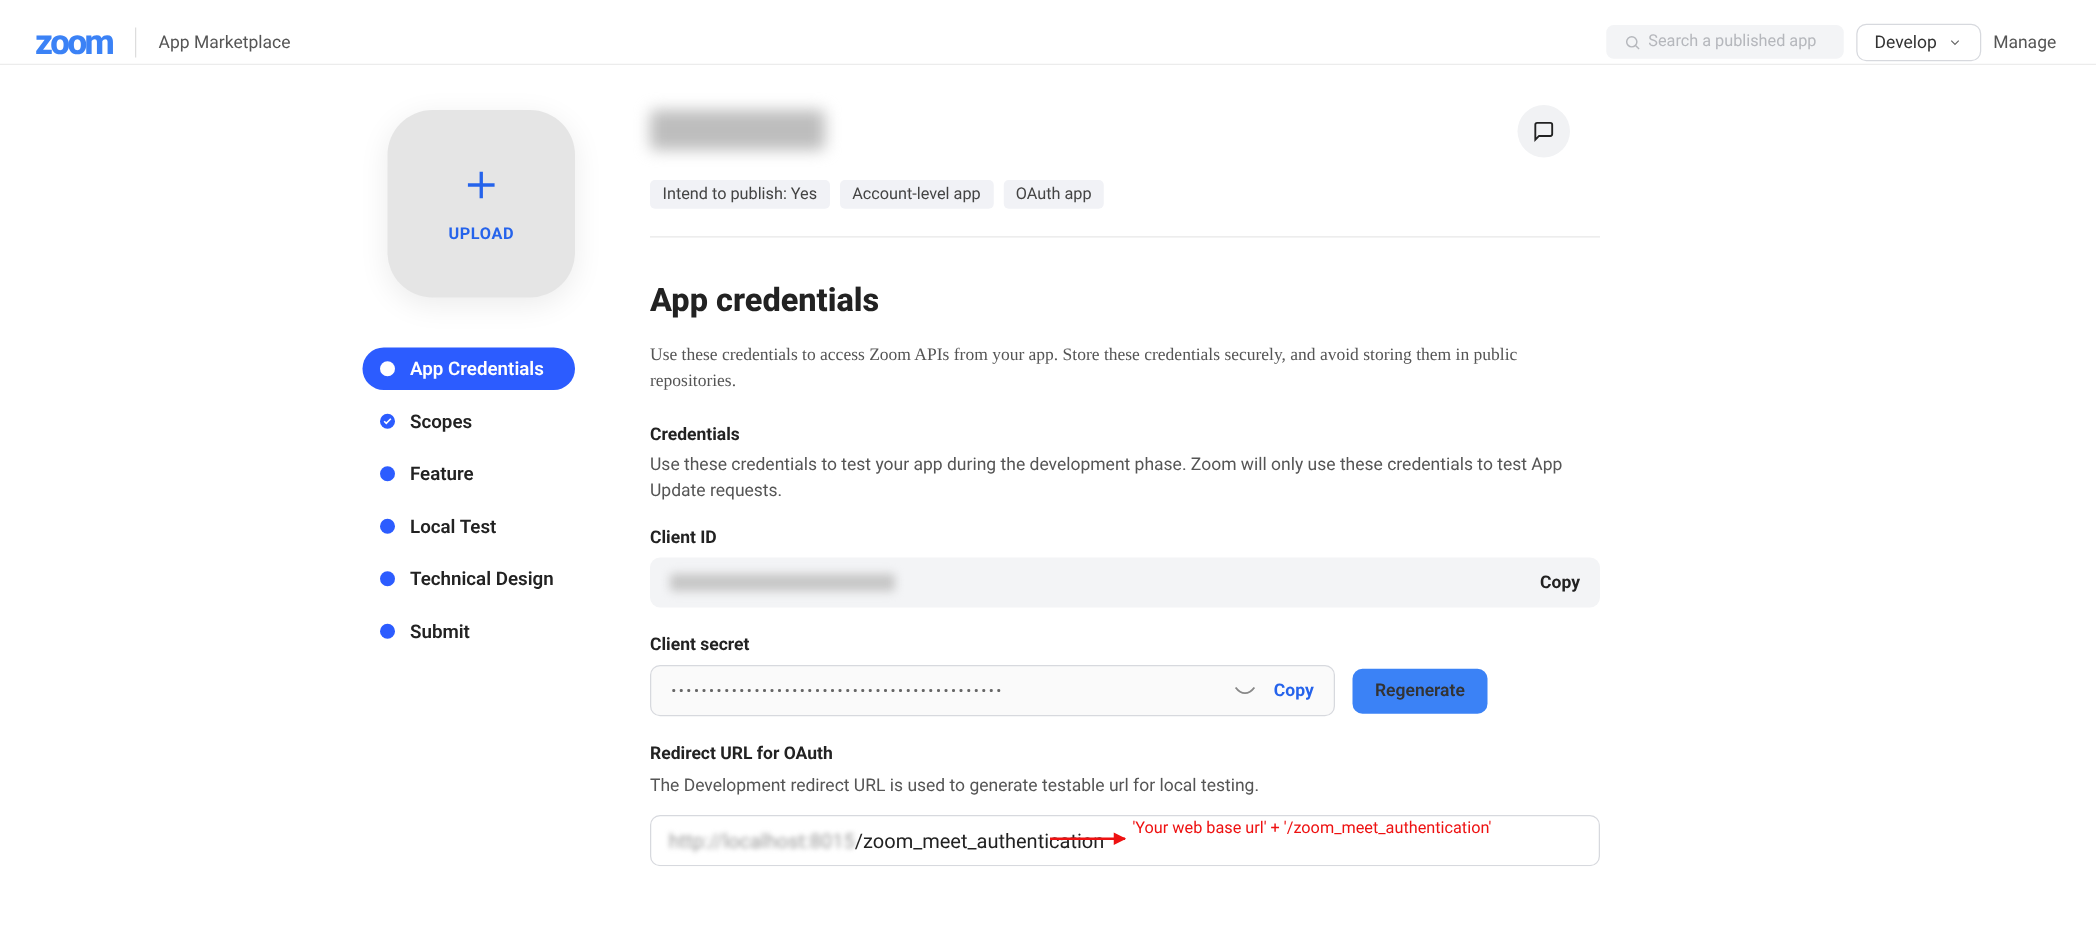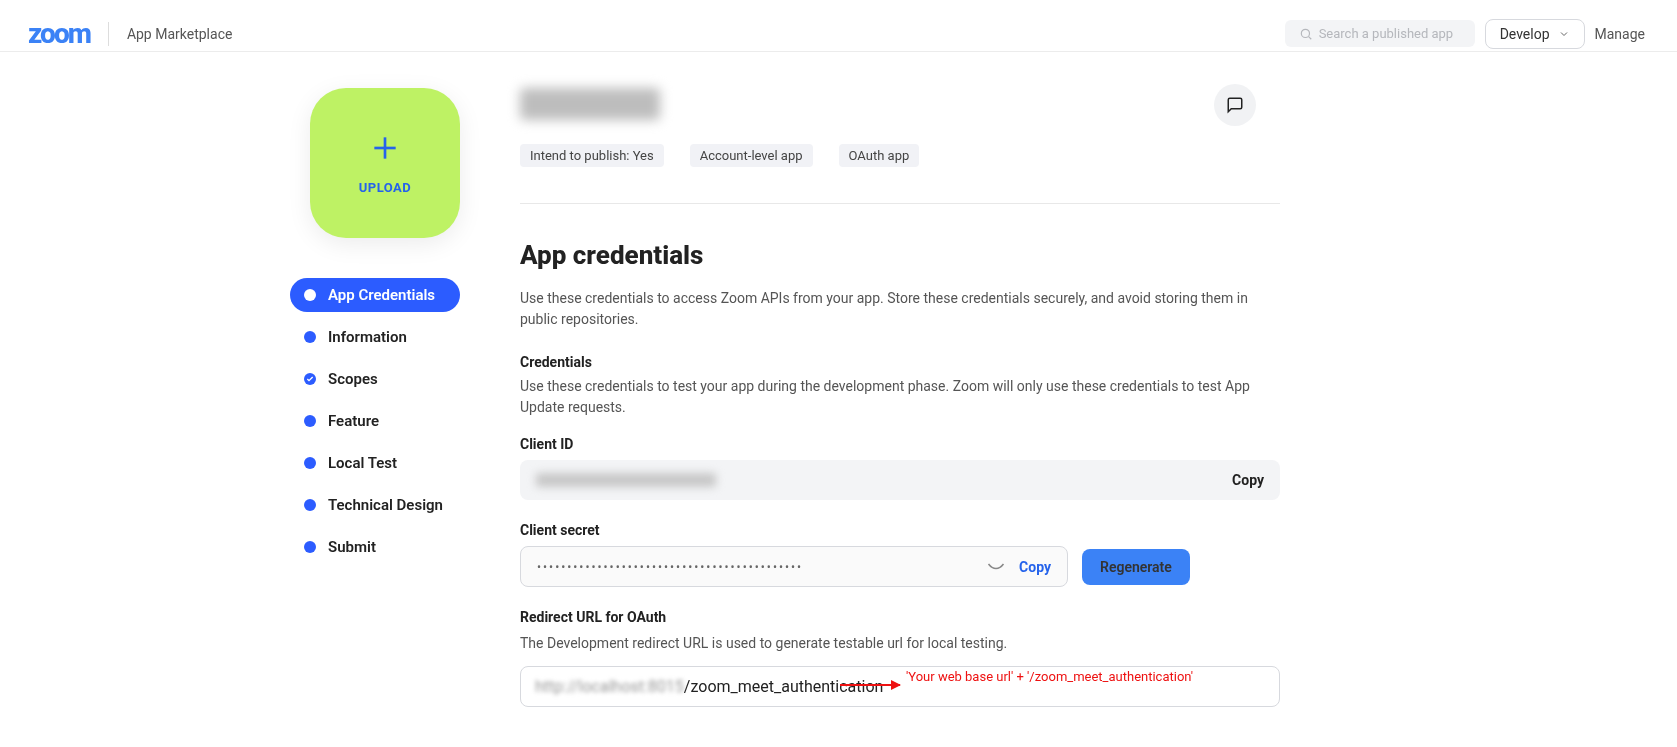--- a/index.html
+++ b/index.html
@@ -10,37 +10,37 @@
 .brand-sub { color: #555; font-size: 14px; }
 .top-right { margin-left: auto; display: flex; align-items: center; gap: 10px; }
 .search-box { display: flex; align-items: center; background: #f3f4f6; border-radius: 6px; padding: 6px 14px; width: 190px; color: #b5b7bc; }
 .search-box svg { margin-right: 6px; }
 .search-box input { border: none; background: transparent; outline: none; font-size: 13px; color: #333; width: 140px; }
 .search-box input::placeholder { color: #b5b7bc; }
 .develop-btn { display: flex; align-items: center; gap: 8px; border: 1px solid #d7d9de; border-radius: 8px; padding: 6px 14px; font-size: 14px; color: #333; background: #fff; cursor: pointer; }
 .manage-link { font-size: 14px; color: #555; cursor: pointer; }
 .page { display: flex; padding-top: 36px; }
 .left-col { width: 520px; display: flex; flex-direction: column; align-items: flex-end; padding-right: 60px; }
-.upload-card { width: 150px; height: 150px; border-radius: 36px; background: #bef264; box-shadow: 0 6px 24px rgba(0,0,0,0.08); display: flex; flex-direction: column; align-items: center; justify-content: center; gap: 16px; margin-bottom: 40px; cursor: pointer; }
+.upload-card { width: 150px; height: 150px; border-radius: 36px; background: #e5e5e5; box-shadow: 0 6px 24px rgba(0,0,0,0.08); display: flex; flex-direction: column; align-items: center; justify-content: center; gap: 16px; margin-bottom: 40px; cursor: pointer; }
 .upload-card .plus { color: #2563eb; }
 .upload-card .label { color: #2563eb; font-weight: 700; font-size: 13px; letter-spacing: 0.5px; }
 .sidenav { width: 170px; display: flex; flex-direction: column; gap: 8px; }
 .nav-item { display: flex; align-items: center; gap: 12px; padding: 8px 14px; border-radius: 18px; font-size: 15px; font-weight: 600; color: #222; cursor: pointer; }
 .nav-item.active { background: #2c5cff; color: #fff; }
 .dot { width: 12px; height: 12px; border-radius: 50%; background: #2c5cff; flex-shrink: 0; }
 .nav-item.active .dot { background: #fff; }
 .dot.check { display: flex; align-items: center; justify-content: center; }
 .right-col { width: 760px; position: relative; }
 .comment-btn { position: absolute; right: 24px; top: -4px; width: 42px; height: 42px; border-radius: 50%; background: #f1f2f4; display: flex; align-items: center; justify-content: center; cursor: pointer; }
 .app-name-blur { width: 140px; height: 32px; background: #bdbdbd; filter: blur(6px); border-radius: 4px; margin-bottom: 24px; }
-.badges { display: flex; gap: 26px; margin-bottom: 36px; }
+.badges { display: flex; gap: 8px; margin-bottom: 22px; }
 .badge { background: #f1f2f6; color: #444; font-size: 13px; padding: 4px 10px; border-radius: 4px; }
 .hr { border-top: 1px solid #e8e8e8; margin-bottom: 36px; }
 h2.section { font-size: 26px; font-weight: 800; margin-bottom: 18px; }
-p.desc { font-size: 14px; color: #555; line-height: 1.5; margin-bottom: 24px; }
+p.desc { font-size: 14px; color: #555; line-height: 1.5; margin-bottom: 24px; font-family: Liberation Serif, serif; }
 .sub-h { font-size: 14px; font-weight: 700; margin-bottom: 6px; }
 .sub-d { font-size: 14px; color: #555; line-height: 1.5; margin-bottom: 18px; }
 .field-label { font-size: 14px; font-weight: 700; margin-bottom: 8px; }
 .field-row { display: flex; align-items: center; gap: 14px; margin-bottom: 22px; }
 .field-box { background: #f3f4f6; border-radius: 8px; padding: 10px 16px; display: flex; align-items: center; justify-content: space-between; flex: 1; min-height: 40px; }
 .field-box.bordered { border: 1px solid #d7d9de; background: #fafafa; }
 .blur-text { width: 180px; height: 14px; background: #c7c7c7; filter: blur(4px); border-radius: 3px; }
 .copy-btn { font-weight: 700; font-size: 14px; cursor: pointer; }
 .copy-btn.blue { color: #2563eb; }
 .regen-btn { background: #3b82f6; border: none; border-radius: 8px; padding: 10px 18px; font-size: 14px; font-weight: 600; color: #333; cursor: pointer; }
@@ -81,24 +81,20 @@
       <svg class="plus" width="32" height="32" viewBox="0 0 24 24" fill="none" stroke="#2563eb" stroke-width="2">
           <line x1="12" y1="4" x2="12" y2="20"></line>
           <line x1="4" y1="12" x2="20" y2="12"></line>
         </svg>
       <span class="label">UPLOAD</span>
     </div>
     <div class="sidenav">
       <div class="nav-item active">
           <span class="dot"></span>
           <span>App Credentials</span>
-        </div>
-      <div class="nav-item">
-          <span class="dot"></span>
-          <span>Information</span>
         </div>
       <div class="nav-item">
         <span class="dot check">
             <svg width="8" height="8" viewBox="0 0 24 24" fill="none" stroke="#fff" stroke-width="4">
               <polyline points="20 6 9 17 4 12"></polyline>
             </svg>
           </span>
         <span>Scopes</span>
       </div>
       <div class="nav-item">

